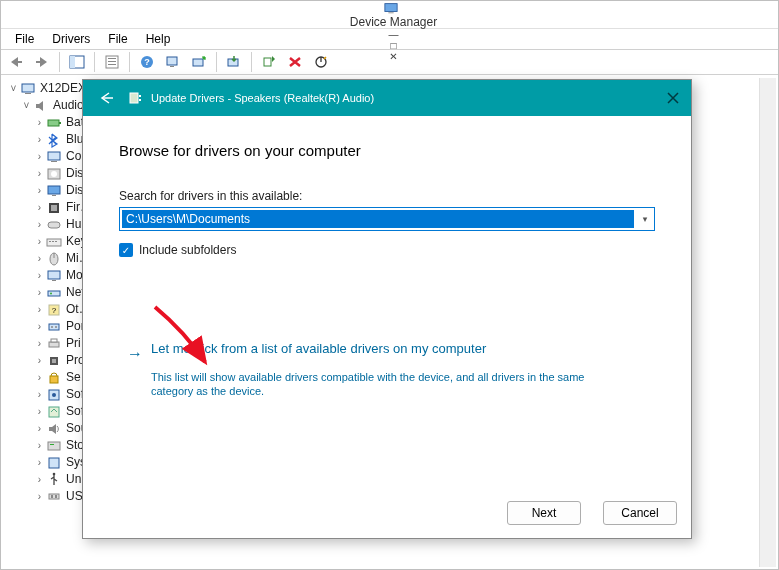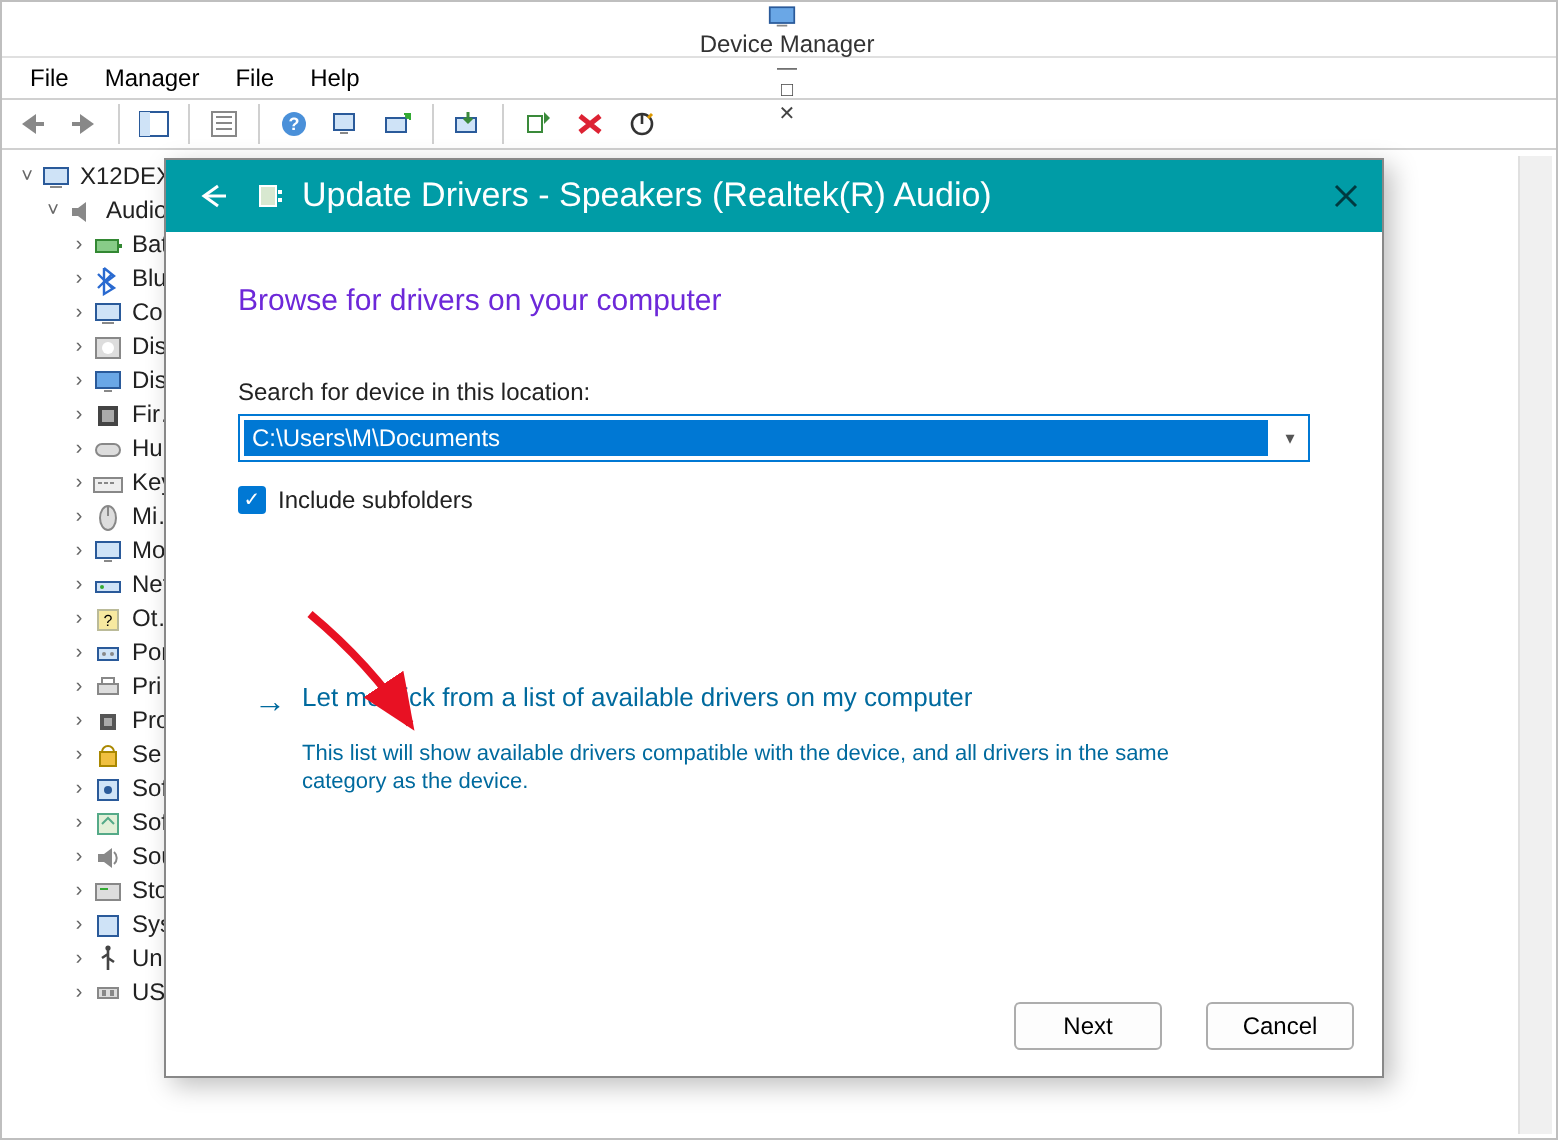--- a/index.html
+++ b/index.html
@@ -19,27 +19,27 @@
   .tree { flex: 1; font-size: 12px; color: #222; padding: 2px 0 0 4px; overflow: hidden; white-space: nowrap; line-height: 17px; }
   .tree .row { display: flex; align-items: center; height: 17px; }
   .tree .tw { width: 13px; display: inline-flex; justify-content: center; color: #666; font-size: 10px; }
   .tree .ic { width: 16px; height: 16px; margin-right: 4px; display:inline-flex; align-items:center; justify-content:center; }
   .lvl0 { padding-left: 0px; }
   .lvl1 { padding-left: 13px; }
   .lvl2 { padding-left: 26px; }
   .scroll-right { width: 17px; background: #f0f0f0; border-left: 1px solid #e0e0e0; }
 
   .modal { position: absolute; left: 82px; top: 79px; width: 610px; height: 460px; background: #fff; border: 1px solid #888; box-shadow: 4px 4px 12px rgba(0,0,0,0.25); display: flex; flex-direction: column; }
-  .modal-titlebar { height: 36px; background: #009ca6; color: #fff; display: flex; align-items: center; padding: 0 12px; font-size: 17px; }
+  .modal-titlebar { height: 36px; background: #009ca6; color: #fff; display: flex; align-items: center; padding: 0 12px; font-size: 11px; }
   .modal-titlebar .back { width: 24px; display:flex; align-items:center; justify-content:center; margin-right: 8px; }
   .modal-titlebar .mt-icon { width: 16px; height:16px; margin-right:8px; display:inline-flex; align-items:center; justify-content:center; }
   .modal-titlebar .mspacer { flex: 1; }
   .modal-titlebar .mclose { width: 36px; height:36px; display:flex; align-items:center; justify-content:center; margin-right:-12px;}
   .modal-body { flex: 1; padding: 26px 36px 0 36px; position: relative; }
-  .modal-body h1 { color: #6d28d9; font-size: 15px; font-weight: 400; margin: 0 0 30px 0; }
+  .modal-body h1 { color: #000000; font-size: 15px; font-weight: 400; margin: 0 0 30px 0; }
   .field-label { font-size: 12px; color: #222; margin-bottom: 4px; }
   .path-row { display:flex; align-items:center; gap:16px; margin-bottom:12px;}
   .path-combo { flex:1; height: 24px; border: 1px solid #0078d4; display:flex; align-items:center; background:#fff; }
   .path-combo .val { flex:1; padding:0 4px; font-size:12px; background:#0078d4; color:#fff; height:18px; line-height:18px; margin:2px; }
   .path-combo .dd { width:18px; text-align:center; color:#555; font-size:9px; }
   .browse-btn { width: 82px; height:24px; border:1px solid #adadad; background:#fdfdfd; font-size:12px; border-radius:3px;}
   .chk-row { display:flex; align-items:center; gap:6px; font-size:12px; color:#222; }
   .chk { width:14px; height:14px; background:#0078d4; border-radius:2px; display:inline-flex; align-items:center; justify-content:center; color:#fff; font-size:10px; }
   .pick-block { margin-top: 84px; display:flex; }
   .pick-arrow { width:32px; color:#006a9e; font-size:16px; padding-top:2px; display:flex; justify-content:center;}
@@ -71,21 +71,21 @@
     <div class="win-btn">
         <span>□</span>
       </div>
     <div class="win-btn">
         <span>✕</span>
       </div>
   </div>
 
   <div class="menubar">
     <span>File</span>
-    <span>Manager</span>
+    <span>Drivers</span>
     <span>File</span>
     <span>Help</span>
   </div>
 
   <div class="toolbar">
     <div class="tbtn">
         <svg width="16" height="14">
           <path d="M10 2 L3 7 L10 12 Z" fill="#888"></path>
           <rect x="9" y="6" width="5" height="2" fill="#888"></rect>
         </svg>
@@ -435,21 +435,21 @@
     <span>Update Drivers - Speakers (Realtek(R) Audio)</span>
     <span class="mspacer"></span>
     <span class="mclose">
       <svg width="12" height="12">
           <path d="M1 1 L11 11 M11 1 L1 11" stroke="#003a40" stroke-width="1.5"></path>
         </svg>
     </span>
   </div>
   <div class="modal-body">
     <h1>Browse for drivers on your computer</h1>
-    <div class="field-label">Search for device in this location:</div>
+    <div class="field-label">Search for drivers in this available:</div>
     <div class="path-row">
       <div class="path-combo">
         <span class="val">C:\Users\M\Documents</span>
         <span class="dd">▾</span>
       </div>
     </div>
     <div class="chk-row">
       <span class="chk">✓</span>
       <span>Include subfolders</span>
     </div>

